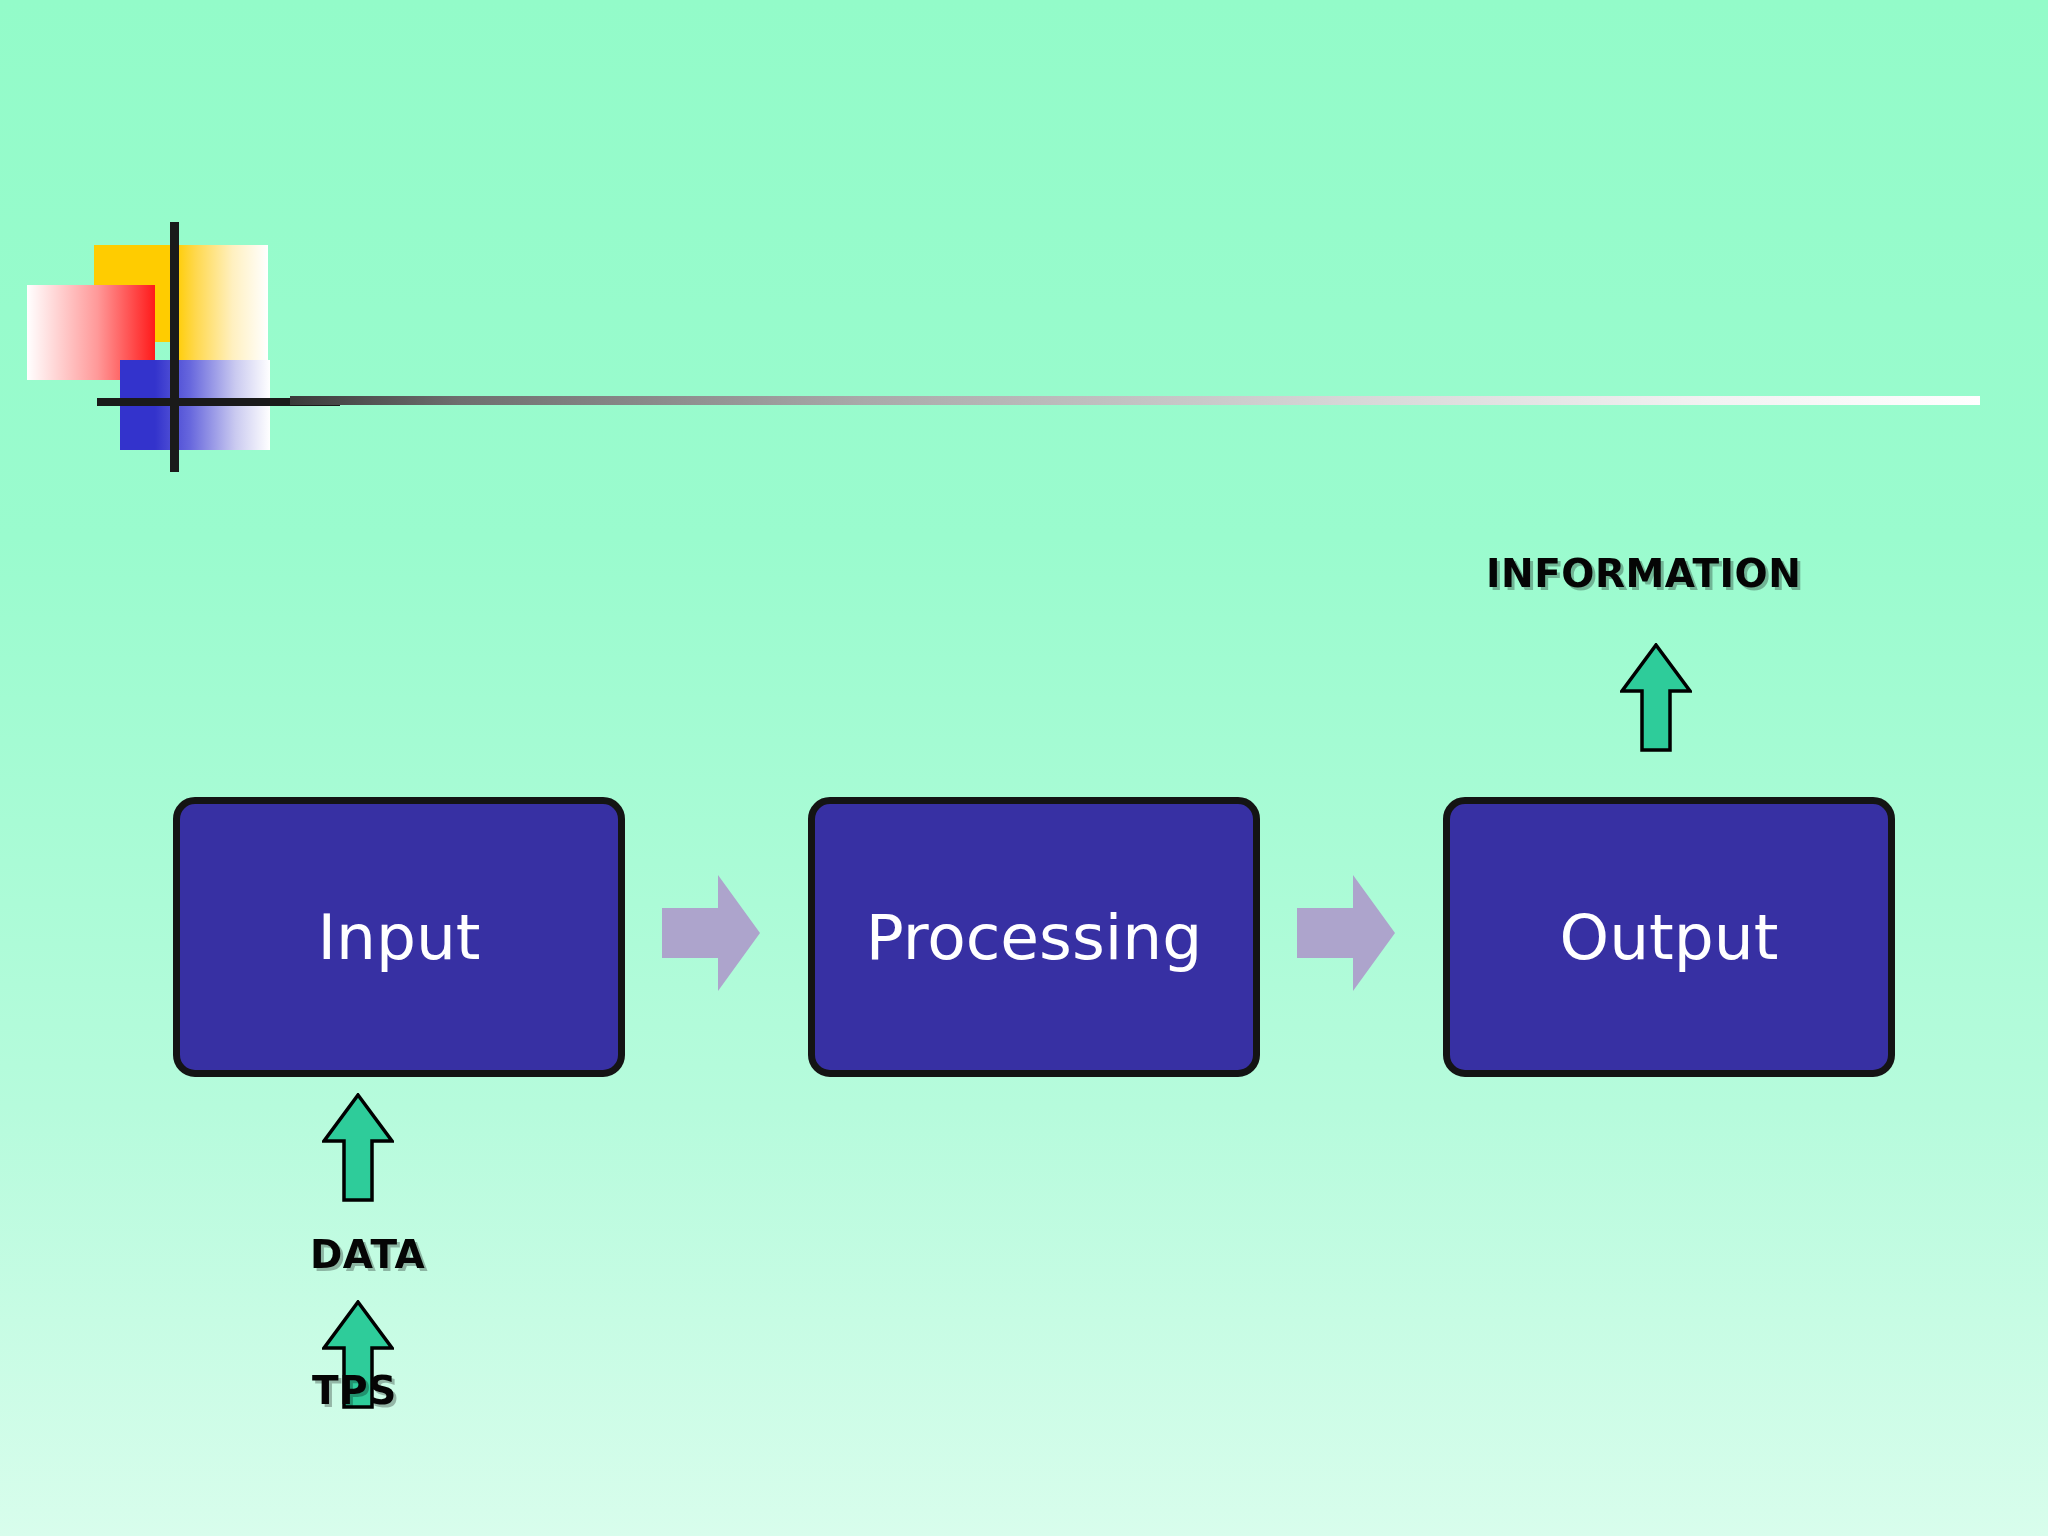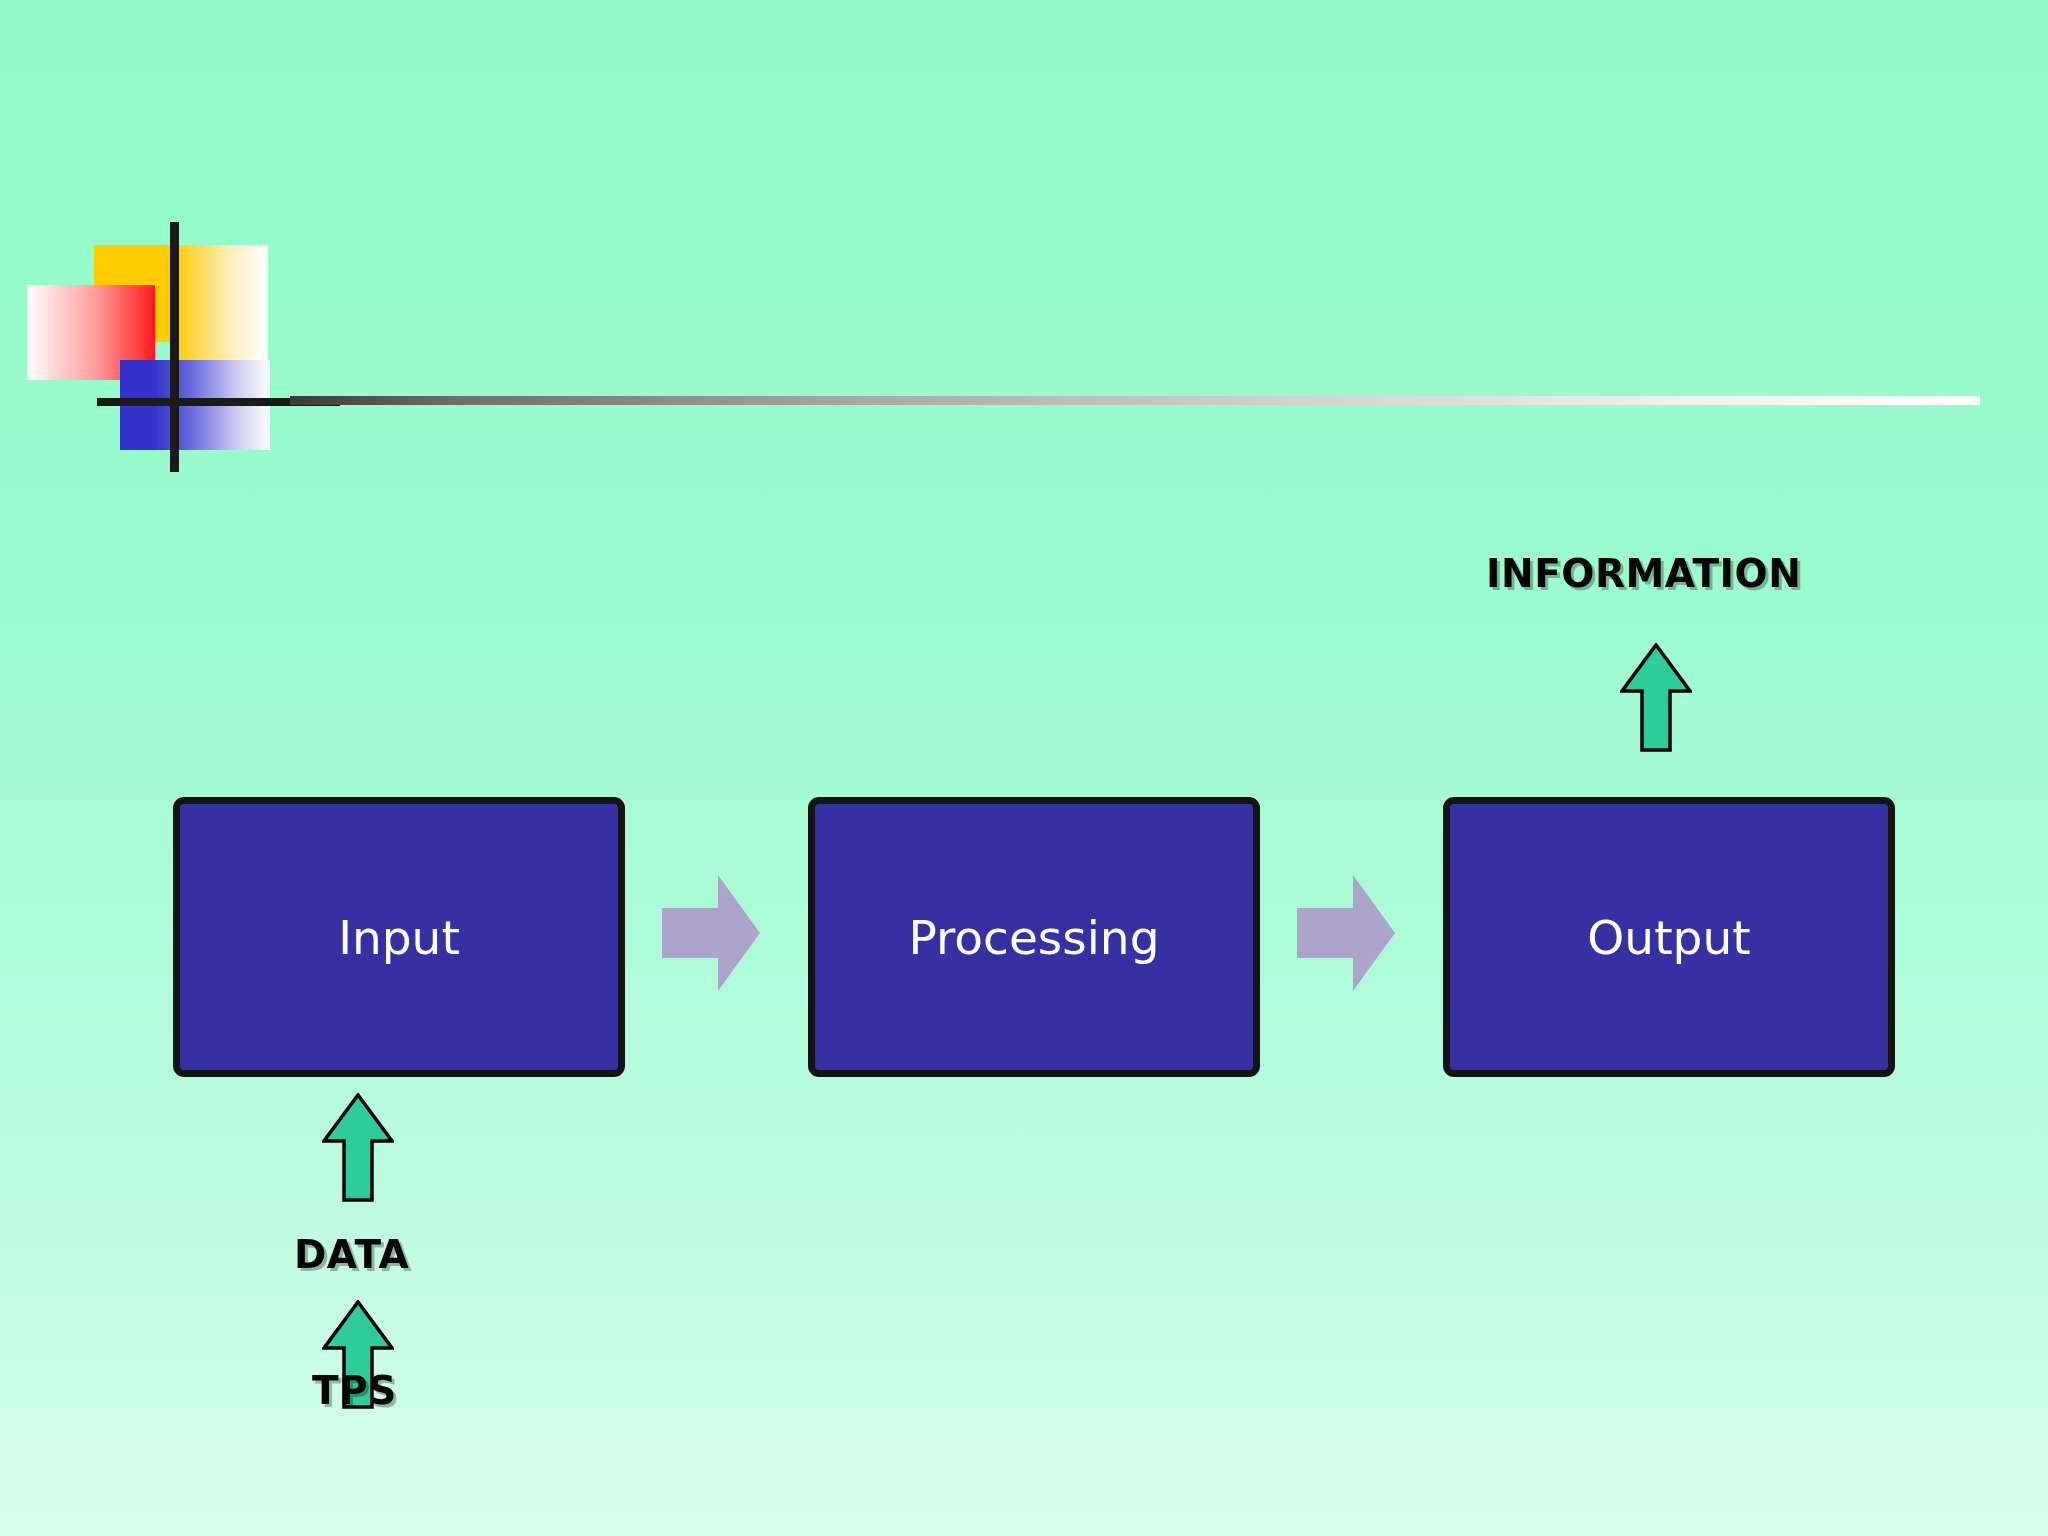--- a/index.html
+++ b/index.html
@@ -103,28 +103,28 @@
     width: 1690px;
     height: 9px;
     background: linear-gradient(to right, #3A3A3A 0%, #6E6E6E 10%, #A9A9A9 34%, #D6D6D6 62%, #F2F2F2 84%, #FFFFFF 100%);
   }
 
   
   .procbox {
     position: absolute;
     background: #3730A3;
     border: 7px solid #141414;
-    border-radius: 11px;
+    border-radius: 22px;
     box-sizing: border-box;
     display: flex;
     align-items: center;
     justify-content: center;
     color: #FFFFFF;
     font-family: "DejaVu Sans", sans-serif;
-    font-size: 47px;
+    font-size: 63px;
     font-weight: 400;
   }
   #box-input      { left: 173px;  top: 797px; width: 452px; height: 280px; }
   #box-processing { left: 808px;  top: 797px; width: 452px; height: 280px; }
   #box-output     { left: 1443px; top: 797px; width: 452px; height: 280px; }
 
   
   .chev {
     position: absolute;
     top: 875px;
@@ -148,21 +148,21 @@
     font-family: "DejaVu Sans", sans-serif;
     font-weight: bold;
     font-size: 39px;
     color: #050505;
     letter-spacing: 0.5px;
     white-space: nowrap;
     text-shadow: 3px 3px 0 rgba(0,0,0,0.28);
     text-align: center;
   }
   #label-information { left: 1486px; top: 551px; }
-  #label-data        { left: 294px;  top: 1232px; }
+  #label-data        { left: 310px;  top: 1232px; }
   #label-tps         { left: 312px;  top: 1368px; }
 </style>
 </head>
 <body>
 
 <div id="slide">
 
 
   <div id="logo">
     <div class="logo-yellow"></div>

